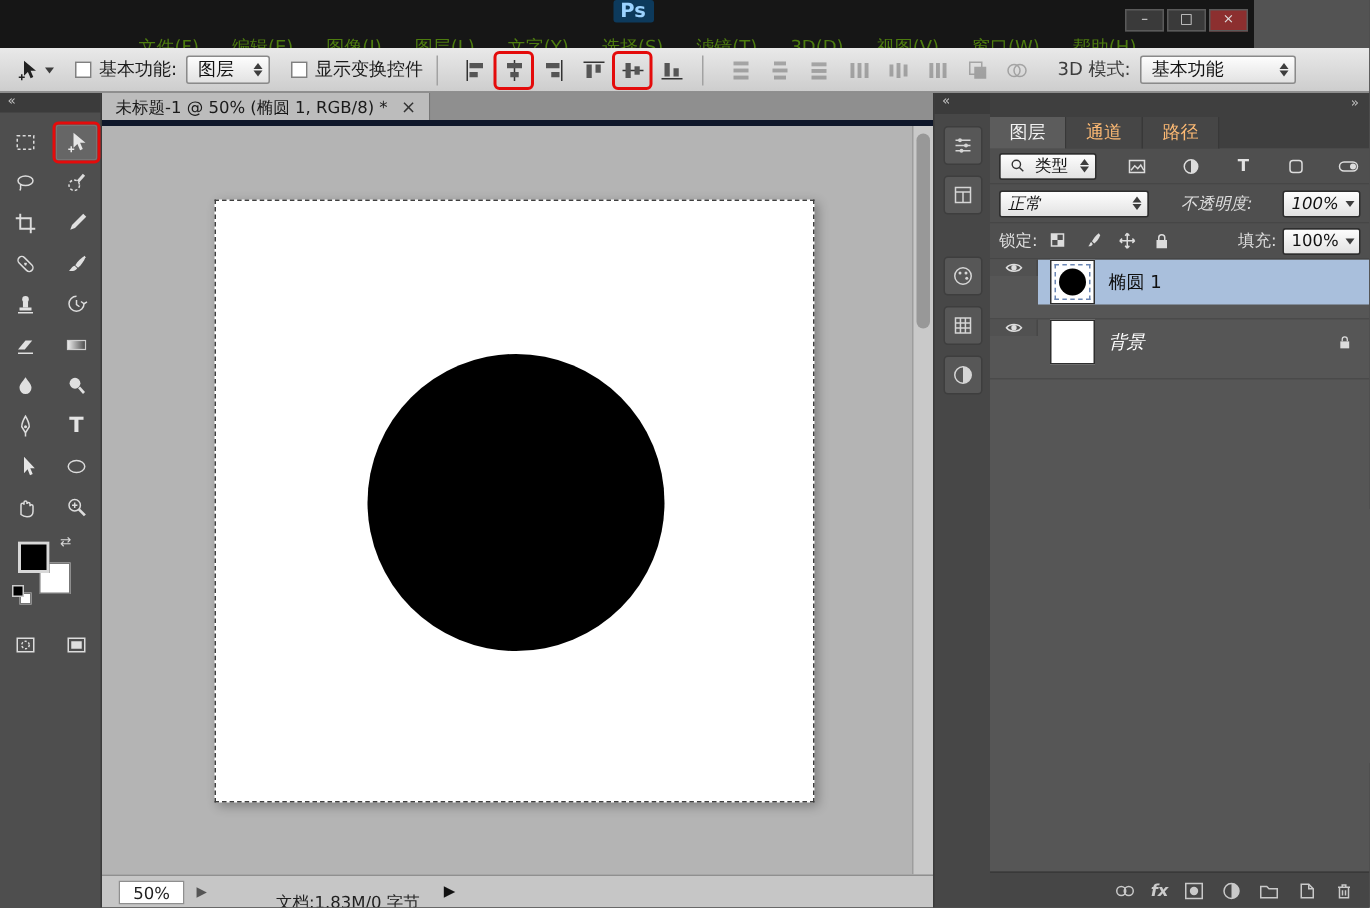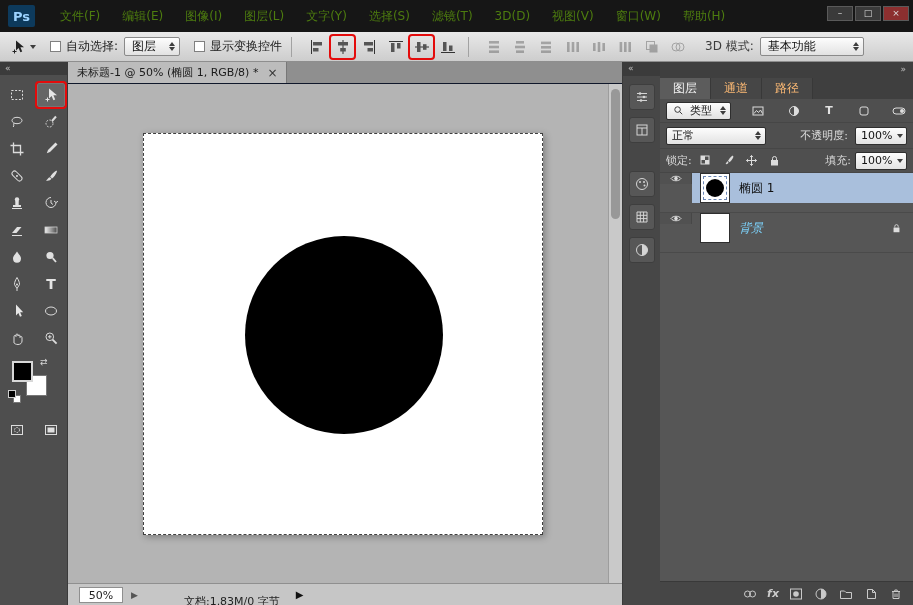--- a/index.html
+++ b/index.html
@@ -1,22 +1,22 @@
 <!DOCTYPE html>
 <html><head>
 <meta charset="utf-8">
 <style>
   * { margin:0; padding:0; box-sizing:border-box; }
   html,body { background:#2a2a2a; }
   .app { position:relative; width:913px; height:605px; background:#535353;
          font-family:"DejaVu Sans", sans-serif; overflow:hidden; user-select:none; }
 
   
-  .menubar { position:absolute; left:0; top:0; width:913px; height:32px; background:#161616;
-             display:flex; align-items:center; }
+  .menubar { position:absolute; left:0; top:0; width:836px; height:32px; background:#161616;
+             display:flex; align-items:center;flex-direction:column; }
   .ps-logo { width:27px; height:22px; margin-left:8px; background:#0d3a5c; color:#9cd3ff;
              font-weight:bold; font-size:13px; display:flex; align-items:center; justify-content:center;
              border-radius:2px; }
   .menu-items { display:flex; margin-left:14px; }
   .menu-item { color:#4d7c0f; font-size:12px; padding:0 11px; line-height:32px; cursor:default; }
   .win-controls { position:absolute; right:4px; top:6px; display:flex; gap:2px; }
   .win-btn { width:26px; height:15px; background:#3a3a3a; border:1px solid #5a5a5a; color:#ddd;
              font-size:9px; line-height:12px; text-align:center; }
   .win-btn.close { background:#8c2f2f; }
 
@@ -58,21 +58,21 @@
                border:1px solid #777; }
   .swap-arrows { position:absolute; left:40px; top:0px; color:#d8d8d8; font-size:9px; }
   .mini-swatch-b { position:absolute; left:8px; top:33px; width:8px; height:8px; background:#000; border:1px solid #ccc; z-index:2;}
   .mini-swatch-w { position:absolute; left:13px; top:38px; width:8px; height:8px; background:#fff; border:1px solid #777; }
   .tools-bottom { display:grid; grid-template-columns:34px 34px; justify-items:center; align-items:center;
                   grid-auto-rows:26px; margin-top:8px; }
 
   
   .docarea { position:absolute; left:68px; top:62px; width:554px; height:543px; background:#b4b4b4; }
   .tabstrip { position:absolute; left:0; top:0; width:100%; height:22px; background:#8f8f8f;
-              border-bottom:1px solid #0f172a; display:flex; }
+              border-bottom:4px solid #0f172a; display:flex; }
   .doctab { background:#bcbcbc; color:#1a1a1a; font-size:11px; padding:0 9px; display:flex;
             align-items:center; gap:9px; border-right:1px solid #777; }
   .tab-close { color:#333; font-size:12px; line-height:1; }
   .viewport { position:absolute; left:0; top:22px; right:14px; bottom:22px; overflow:hidden; }
   .artboard { position:absolute; left:75px; top:49px; width:400px; height:402px; background:#fff;
               border:1px dashed #3f3f3f; box-shadow:2px 2px 7px rgba(0,0,0,.3); }
   .black-circle { position:absolute; left:101px; top:102px; width:198px; height:198px;
                   background:#000; border-radius:50%; }
   .vscroll { position:absolute; right:0; top:22px; width:14px; bottom:22px; background:#c9c9c9;
              border-left:1px solid #9d9d9d; }
@@ -97,40 +97,40 @@
   
   .panel { position:absolute; left:660px; top:62px; width:253px; height:543px; background:#4f4f4f; }
   .panel-top { height:16px; background:#3f3f3f; text-align:right; color:#c0c0c0; font-size:9px;
                line-height:15px; padding-right:7px; }
   .panel-tabs { height:21px; background:#3f3f3f; display:flex; }
   .ptab { padding:0 13px; font-size:12px; line-height:21px; color:#fdba74; background:#464646;
           border-right:1px solid #383838; }
   .ptab.active { background:#5c5c5c; color:#f2f2f2; }
   .prow { display:flex; align-items:center; padding:0 6px; background:#4f4f4f; border-bottom:1px solid #464646; }
   .filter-row { height:24px; gap:20px; }
-  .blend-row { height:26px; gap:7px; }
+  .blend-row { height:26px; gap:20px;font-style:italic; }
   .lock-row { height:24px; gap:4px; }
   .plabel { color:#dedede; font-size:11px; white-space:nowrap; }
   .psel { height:18px; background:linear-gradient(#fdfdfd,#e2e2e2); border:1px solid #2e2e2e;
           border-radius:2px; display:flex; align-items:center; padding:0 4px 0 5px; gap:5px;
           font-size:11px; color:#111; }
   .mini-btn { width:19px; height:18px; display:flex; align-items:center; justify-content:center;
               border-radius:2px; }
   .mini-t { color:#e2e2e2; font-size:11px; font-weight:bold; }
   .layers { position:absolute; left:0; top:111px; right:0; bottom:24px; background:#565656; overflow:hidden; }
   .layer-row { height:40px; display:flex; align-items:flex-start; border-bottom:1px solid #4a4a4a; }
   .eye-cell { width:32px; flex:none; display:flex; align-items:center; justify-content:center;
               background:#515151; border-right:1px solid #474747; }
   .row-main { flex:1; display:flex; align-items:center; padding-left:8px; }
   .row-main.selected { background:#a9bfdc; }
   .thumb { width:30px; height:30px; background:#fff; border:1px solid #2e2e2e; margin-right:9px;
            position:relative; flex:none; }
   .thumb .tcircle { position:absolute; left:5px; top:5px; width:18px; height:18px; background:#000; border-radius:50%; }
   .thumb .tdash { position:absolute; left:2px; top:2px; right:2px; bottom:2px; border:1px dashed #6b86b4; }
-  .layer-name { font-size:12px; color:#7dd3fc; }
+  .layer-name { font-size:12px; color:#ffffff; }
   .row-main.selected .layer-name { color:#101010; }
   .layer-name.italic { font-style:italic; }
   .row-lock { margin-left:auto; margin-right:11px; display:flex; align-items:center; }
   .panel-footer { position:absolute; left:0; bottom:0; right:0; height:24px; background:#464646;
                   border-top:1px solid #393939; display:flex; align-items:center; justify-content:flex-end;
                   gap:9px; padding-right:9px; }
   .fx-label { color:#cccccc; font-size:11px; font-style:italic; font-weight:bold; }
   svg { display:block; }
 </style>
 </head>
@@ -163,21 +163,21 @@
   <div class="optionsbar">
     <div class="tool-preset">
       <svg width="16" height="16" viewBox="0 0 16 16">
         <path d="M6,1.5 L6,11.5 L8.6,9 L10.4,13.2 L12.2,12.4 L10.4,8.2 L14,8.2 Z" fill="#222"></path>
         <path d="M2.5,12.5 h4 M4.5,10.5 v4" stroke="#222" stroke-width="1"></path>
       </svg>
       <span class="dda"></span>
     </div>
 
     <span class="cb"></span>
-    <span>自动选择:</span>
+    <span>基本功能:</span>
     <div class="select" style="width:56px;">
       <span>图层</span>
       <span class="spin">
           <i class="up"></i>
           <i class="dn"></i>
         </span>
     </div>
 
     <span class="cb"></span>
     <span>显示变换控件</span>

